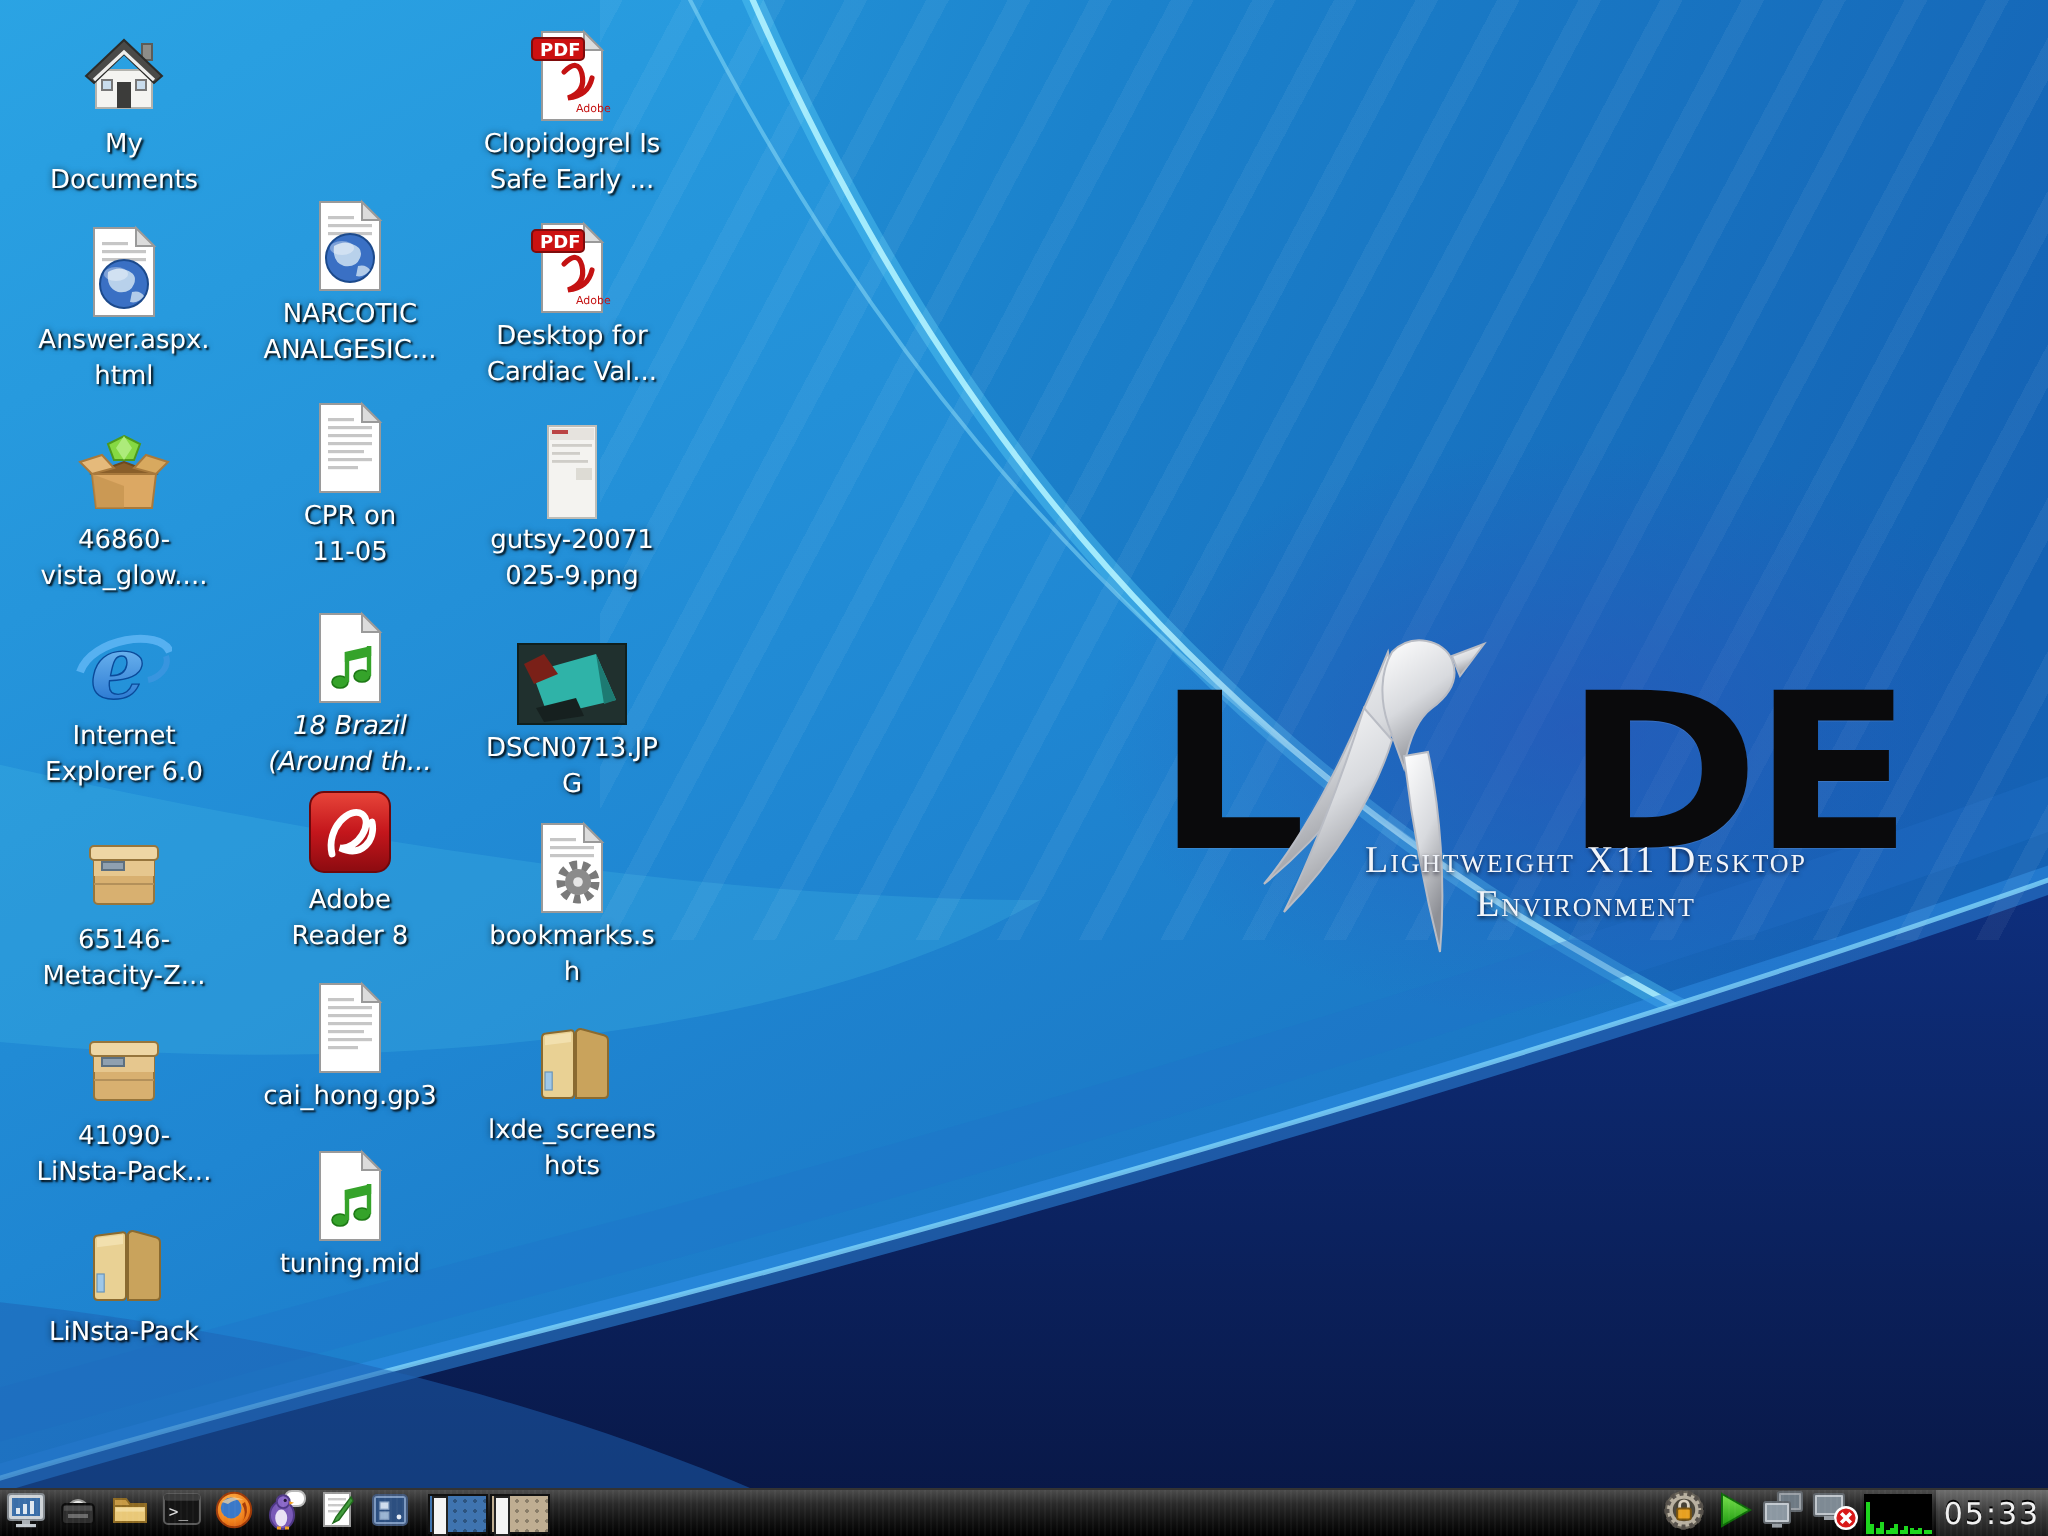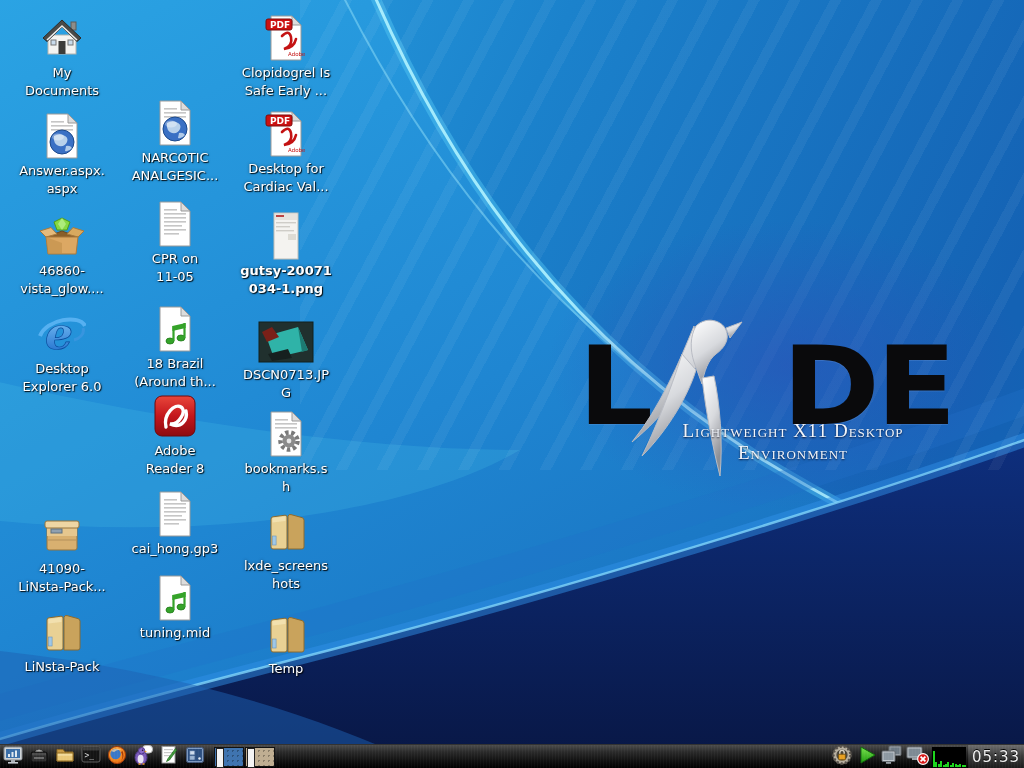--- a/index.html
+++ b/index.html
@@ -139,21 +139,21 @@
               <rect x="13" y="17" width="22" height="1.6"></rect>
             </g>
             <circle cx="24" cy="30" r="12" fill="#3a70c4" stroke="#1c4a8c"></circle>
             <path d="M16 24 q5 -3 9 -1 q6 2 4 7 q-2 5 -8 4 q-6 -2 -5 -10" fill="#cfe2f2" opacity="0.85"></path>
             <path d="M28 34 q4 -1 6 2 q-3 4 -7 3 z" fill="#cfe2f2" opacity="0.8"></path>
             <ellipse cx="20" cy="25" rx="6" ry="3.5" fill="#ffffff" opacity="0.35"></ellipse>
           </svg>
         </div>
         <div class="dicon-label">
           <span>Answer.aspx.</span>
-          <span>aspx</span>
+          <span>html</span>
         </div>
       </div>
       <div class="dicon-item" style="left: 10px; top: 210px;">
         <div class="dicon-img">
           <svg width="48" height="48" viewBox="0 0 48 48">
             <path d="M24 6 L32 10 L29 18 L19 18 L16 10 Z" fill="#86d943" stroke="#4d9a1d"></path>
             <path d="M24 6 L28 12 L24 18 L20 12 Z" fill="#b6ef8a" opacity="0.8"></path>
             <path d="M8 25 L24 19 L40 25 L24 31 Z" fill="#8a5f2a" stroke="#6d4a1e"></path>
             <path d="M8 25 L2 19 L13 15.5 L19 22 Z" fill="#e5ba7b" stroke="#a8793c"></path>
             <path d="M40 25 L46 19 L35 15.5 L29 22 Z" fill="#d8a95f" stroke="#a8793c"></path>
@@ -174,22 +174,37 @@
                 <stop offset="0" stop-color="#8fd4ff"></stop>
                 <stop offset="1" stop-color="#1565c8"></stop>
               </linearGradient>
             </defs>
             <text x="7" y="39" font-size="44" font-weight="bold" font-style="italic" fill="url(#ieg)" stroke="#0a4a9a" stroke-width="0.7" font-family="DejaVu Serif,serif">e</text>
             <path d="M2 26 C8 9 42 4 47 16" fill="none" stroke="#5ab2f2" stroke-width="4" opacity="0.95"></path>
             <path d="M45 18 C47 24 41 29 36 30" fill="none" stroke="#3d96e0" stroke-width="3" opacity="0.8"></path>
           </svg>
         </div>
         <div class="dicon-label">
-          <span>Desktop</span>
+          <span>Internet</span>
           <span>Explorer 6.0</span>
+        </div>
+      </div>
+      <div class="dicon-item" style="left: 10px; top: 410px;">
+        <div class="dicon-img">
+          <svg width="48" height="48" viewBox="0 0 48 48">
+            <rect x="9" y="14" width="30" height="26" rx="2" fill="#d8b070" stroke="#96753c"></rect>
+            <rect x="9" y="14" width="30" height="12" fill="#e6c78e"></rect>
+            <rect x="7" y="11" width="34" height="7" rx="2" fill="#eed6a4" stroke="#96753c"></rect>
+            <rect x="13" y="19" width="11" height="4" fill="#8fa0b0" stroke="#5d7080"></rect>
+            <path d="M9 30 h30" stroke="#b3905a" stroke-width="1"></path>
+          </svg>
+        </div>
+        <div class="dicon-label">
+          <span>65146-</span>
+          <span>Metacity-Z...</span>
         </div>
       </div>
       <div class="dicon-item" style="left: 10px; top: 508px;">
         <div class="dicon-img">
           <svg width="48" height="48" viewBox="0 0 48 48">
             <rect x="9" y="14" width="30" height="26" rx="2" fill="#d8b070" stroke="#96753c"></rect>
             <rect x="9" y="14" width="30" height="12" fill="#e6c78e"></rect>
             <rect x="7" y="11" width="34" height="7" rx="2" fill="#eed6a4" stroke="#96753c"></rect>
             <rect x="13" y="19" width="11" height="4" fill="#8fa0b0" stroke="#5d7080"></rect>
             <path d="M9 30 h30" stroke="#b3905a" stroke-width="1"></path>
@@ -248,21 +263,21 @@
               <rect x="13" y="29" width="22" height="1.6"></rect>
               <rect x="13" y="33" width="15" height="1.6"></rect>
             </g>
           </svg>
         </div>
         <div class="dicon-label">
           <span>CPR on</span>
           <span>11-05</span>
         </div>
       </div>
-      <div class="dicon-item" style="left: 123px; top: 303px;">
+      <div class="dicon-item" style="left: 123px; top: 303px; font-style: italic;">
         <div class="dicon-img">
           <svg width="48" height="48" viewBox="0 0 48 48">
             <path d="M9 2 h21 l9 9 v35 h-30 z" fill="#ffffff" stroke="#9a9a9a"></path>
             <path d="M30 2 l9 9 h-9 z" fill="#dcdcdc" stroke="#9a9a9a"></path>
             <g fill="#35a32a" stroke="#1e7a16" stroke-width="0.8">
               <ellipse cx="19" cy="36" rx="4" ry="3"></ellipse>
               <ellipse cx="30" cy="33" rx="4" ry="3"></ellipse>
               <rect x="21.4" y="21" width="2.2" height="15" stroke="none"></rect>
               <rect x="32.4" y="18" width="2.2" height="15" stroke="none"></rect>
               <path d="M21.4 21 L34.6 18 L34.6 23 L21.4 26 Z" stroke="none"></path>
@@ -356,37 +371,37 @@
             <text x="8" y="14" font-size="9" font-weight="bold" fill="#ffffff" font-family="DejaVu Sans,sans-serif">PDF</text>
             <path d="M20 22 q7 -7 9 1 q2 9 -7 12 q10 -1 12 -10" fill="none" stroke="#c41212" stroke-width="2.6" stroke-linecap="round"></path>
             <text x="26" y="42" font-size="5.5" fill="#c41212" font-family="DejaVu Sans,sans-serif">Adobe</text>
           </svg>
         </div>
         <div class="dicon-label">
           <span>Desktop for</span>
           <span>Cardiac Val...</span>
         </div>
       </div>
-      <div class="dicon-item" style="left: 234px; top: 210px; font-weight: bold;">
+      <div class="dicon-item" style="left: 234px; top: 210px;">
         <div class="dicon-img">
           <svg width="48" height="48" viewBox="0 0 48 48">
             <rect x="12" y="1" width="24" height="46" fill="#f4f3f0" stroke="#bdbdb8"></rect>
             <rect x="13" y="2" width="22" height="6" fill="#e6e3de"></rect>
             <g fill="#cfcdc8">
               <rect x="14" y="10" width="20" height="1.4"></rect>
               <rect x="14" y="14" width="14" height="1.4"></rect>
               <rect x="14" y="18" width="18" height="1.4"></rect>
             </g>
             <rect x="14" y="3" width="8" height="2" fill="#b44"></rect>
             <rect x="26" y="22" width="8" height="6" fill="#dddbd4"></rect>
           </svg>
         </div>
         <div class="dicon-label">
           <span>gutsy-20071</span>
-          <span>034-1.png</span>
+          <span>025-9.png</span>
         </div>
       </div>
       <div class="dicon-item" style="left: 234px; top: 314px;">
         <div class="dicon-img">
           <svg width="56" height="44" viewBox="0 0 56 44">
             <rect x="1" y="2" width="54" height="40" fill="#20302e" stroke="#10201e"></rect>
             <path d="M8 16 L40 7 L50 30 L16 38 Z" fill="#2fb3a8"></path>
             <path d="M4 12 L14 7 L21 17 L9 22 Z" fill="#7a2018"></path>
             <path d="M40 7 L50 30 L44 32 Z" fill="#1d7a72"></path>
             <path d="M10 34 L30 29 L34 38 L14 41 Z" fill="#16201f"></path>
@@ -422,33 +437,20 @@
           <svg width="48" height="48" viewBox="0 0 48 48">
             <path d="M26 9 Q27 7 29 7.6 L40 10.6 Q42 11.2 42 13.2 L42 40 Q42 42 40 42 L27 42 L26 42 Z" fill="#c9a35c" stroke="#8a6a30"></path>
             <path d="M9 12 Q9 10 11 9.8 L23 8.2 Q25 8 25 10 L25 40 Q25 42 23 42 L11 42 Q9 42 9 40 Z" fill="#e9d194" stroke="#8a6a30"></path>
             <path d="M10.5 11 L23.5 9.4 L23.5 14 L10.5 15.6 Z" fill="#f4e3b4" opacity="0.8"></path>
             <rect x="10.5" y="29" width="3.6" height="9" fill="#9ec7e8" stroke="#6a94b8" stroke-width="0.6"></rect>
           </svg>
         </div>
         <div class="dicon-label">
           <span>lxde_screens</span>
           <span>hots</span>
-        </div>
-      </div>
-      <div class="dicon-item" style="left: 234px; top: 608px;">
-        <div class="dicon-img">
-          <svg width="48" height="48" viewBox="0 0 48 48">
-            <path d="M26 9 Q27 7 29 7.6 L40 10.6 Q42 11.2 42 13.2 L42 40 Q42 42 40 42 L27 42 L26 42 Z" fill="#c9a35c" stroke="#8a6a30"></path>
-            <path d="M9 12 Q9 10 11 9.8 L23 8.2 Q25 8 25 10 L25 40 Q25 42 23 42 L11 42 Q9 42 9 40 Z" fill="#e9d194" stroke="#8a6a30"></path>
-            <path d="M10.5 11 L23.5 9.4 L23.5 14 L10.5 15.6 Z" fill="#f4e3b4" opacity="0.8"></path>
-            <rect x="10.5" y="29" width="3.6" height="9" fill="#9ec7e8" stroke="#6a94b8" stroke-width="0.6"></rect>
-          </svg>
-        </div>
-        <div class="dicon-label">
-          <span>Temp</span>
         </div>
       </div>
     </div>
 </div>
 
 <div id="taskbar">
   <div id="launchers" style="display: flex;">
       <div class="launcher">
         <span><svg width="20" height="20" viewBox="0 0 20 20">
             <rect x="1" y="2" width="18" height="13" rx="1.5" fill="#cfd4d8" stroke="#82888e"></rect>

